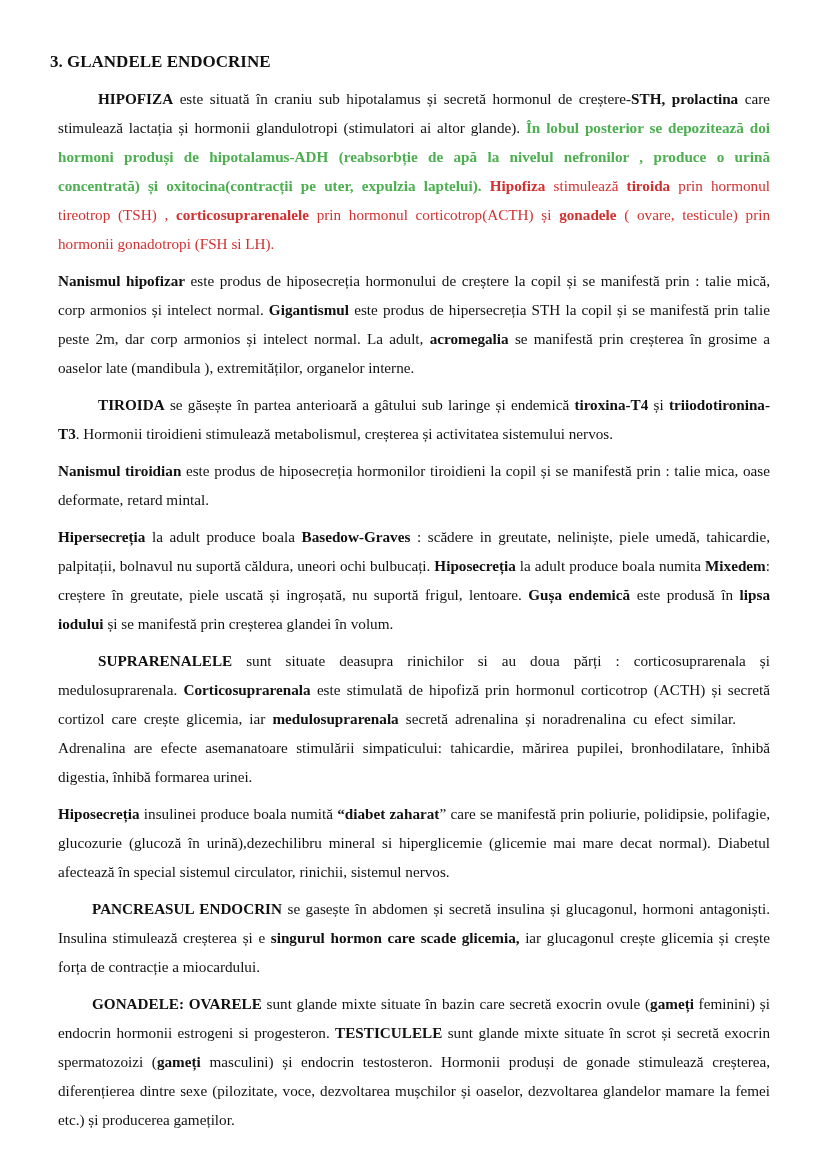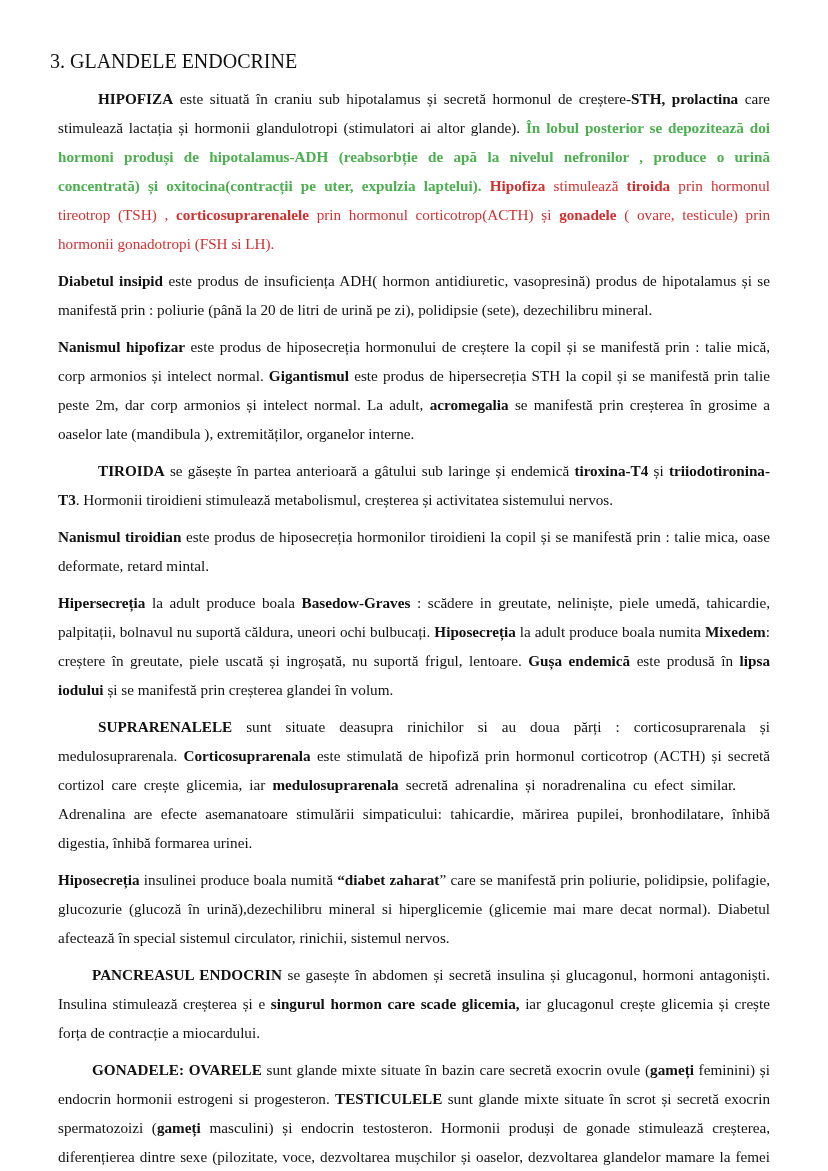--- a/index.html
+++ b/index.html
@@ -17,22 +17,22 @@
     }
     .page {
       position: absolute;
       left: 50px;
       top: 47px;
       width: 728px;
       font-size: 15.2px;
       line-height: 29px;
     }
     .title {
-      font-weight: normal;
-      font-size: 20px;
+      font-weight: bold;
+      font-size: 17px;
       margin: 0;
       line-height: 29px;
     }
     .para {
       margin: 8px;
       text-align: justify;
       text-justify: inter-word;
     }
     .indent { text-indent: 40px; }
     .indent-sm { text-indent: 34px; }
@@ -44,21 +44,20 @@
   </style>
 </head>
 <body style="--green: #4caf50; --red: #d32f2f; color: rgb(17, 17, 17);">
 
 <div class="page">
 
   <h1 class="title">3. GLANDELE  ENDOCRINE</h1>
 
   <p class="para indent"><span class="b">HIPOFIZA</span><span> este situată în craniu sub hipotalamus și secretă hormonul de creștere-</span><span class="b">STH, prolactina</span><span> care stimulează lactația și hormonii glandulotropi (stimulatori ai altor glande). </span><span class="green">În lobul posterior se depozitează doi hormoni produși de hipotalamus-ADH (reabsorbție de apă la nivelul nefronilor , produce o urină concentrată) și oxitocina(contracții pe uter, expulzia laptelui). </span><span class="red-b">Hipofiza</span><span class="red"> stimulează </span><span class="red-b">tiroida</span><span class="red"> prin hormonul tireotrop (TSH) , </span><span class="red-b">corticosuprarenalele</span><span class="red"> prin hormonul corticotrop(ACTH)  și </span><span class="red-b">gonadele</span><span class="red"> ( ovare, testicule) prin hormonii gonadotropi (FSH si LH).</span></p>
 
-  <p class="para"><span class="b">Diabetul insipid</span><span> este produs de insuficiența ADH( hormon antidiuretic, vasopresină) produs de hipotalamus și se manifestă prin : poliurie (până la 20 de litri de urină pe zi), polidipsie (sete), dezechilibru mineral.</span></p>
 
   <p class="para"><span class="b">Nanismul hipofizar</span><span> este produs de hiposecreția hormonului de creștere la copil și se manifestă prin : talie mică,  corp armonios și intelect normal. </span><span class="b">Gigantismul</span><span> este produs de hipersecreția STH la copil și se manifestă prin talie peste 2m, dar corp armonios și intelect normal. La adult, </span><span class="b">acromegalia</span><span> se manifestă prin creșterea în grosime a oaselor late (mandibula ), extremităților, organelor interne.</span></p>
 
   <p class="para indent"><span class="b">TIROIDA</span><span>  se găsește în partea anterioară a gâtului sub laringe și endemică </span><span class="b">tiroxina-T4</span><span> și </span><span class="b">triiodotironina-T3</span><span>. Hormonii tiroidieni stimulează metabolismul, creșterea și activitatea sistemului nervos.</span></p>
 
   <p class="para"><span class="b">Nanismul tiroidian</span><span> este produs de hiposecreția hormonilor tiroidieni la copil și se manifestă prin : talie mica, oase deformate, retard mintal.</span></p>
 
   <p class="para"><span class="b">Hipersecreția</span><span> la adult produce boala </span><span class="b">Basedow-Graves</span><span> : scădere in greutate, neliniște, piele umedă, tahicardie, palpitații, bolnavul nu suportă căldura, uneori ochi bulbucați. </span><span class="b">Hiposecreția</span><span> la adult produce boala numita </span><span class="b">Mixedem</span><span>: creștere în greutate, piele uscată și ingroșată, nu suportă frigul, lentoare. </span><span class="b">Gușa endemică</span><span> este produsă în </span><span class="b">lipsa iodului</span><span> și se manifestă prin creșterea glandei în volum.</span></p>
 
   <p class="para indent"><span class="b">SUPRARENALELE</span><span> sunt situate deasupra rinichilor si au doua părți : corticosuprarenala și medulosuprarenala. </span><span class="b">Corticosuprarenala</span><span> este stimulată de hipofiză prin hormonul corticotrop (ACTH) și secretă cortizol care crește glicemia, iar </span><span class="b">medulosuprarenala</span><span> secretă adrenalina și noradrenalina cu efect similar.</span><span class="gap"></span><span>Adrenalina are efecte asemanatoare stimulării simpaticului: tahicardie, mărirea pupilei, bronhodilatare, înhibă digestia, înhibă formarea urinei.</span></p>

